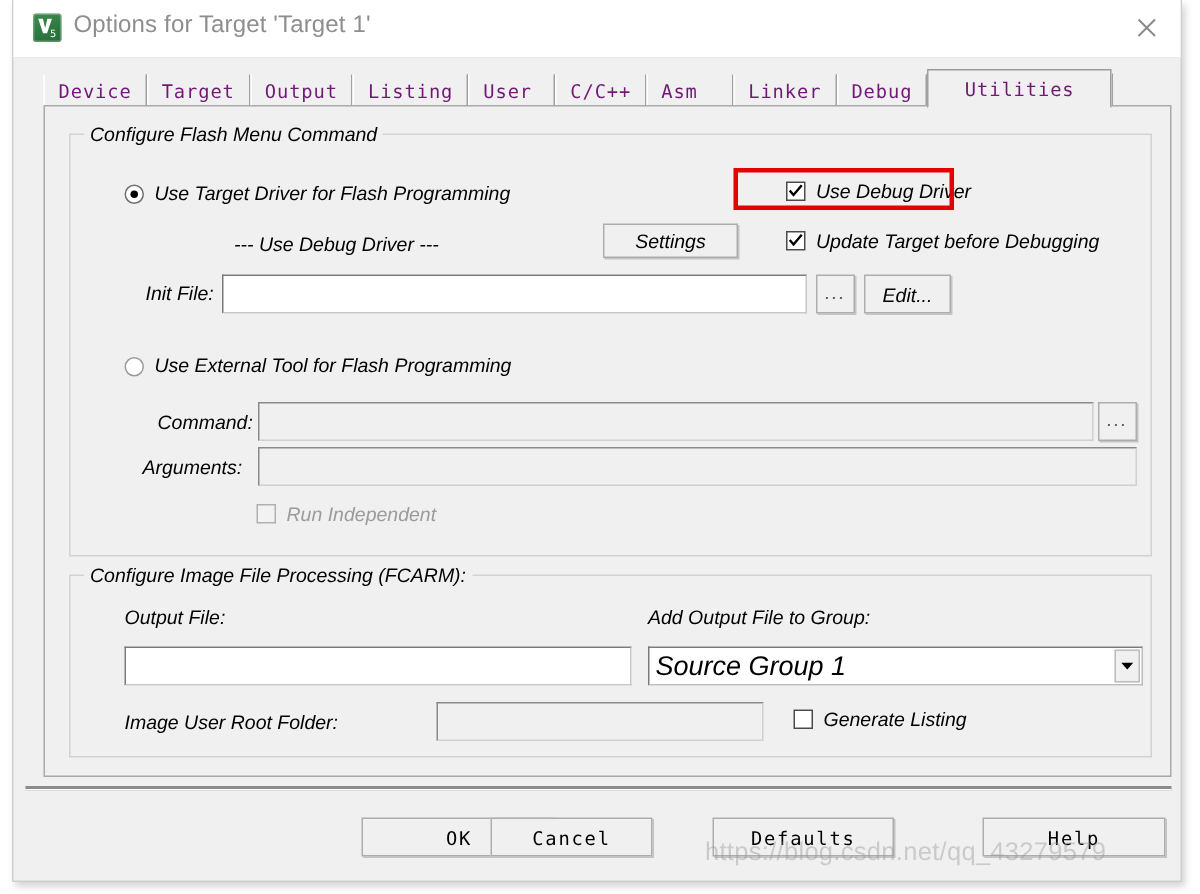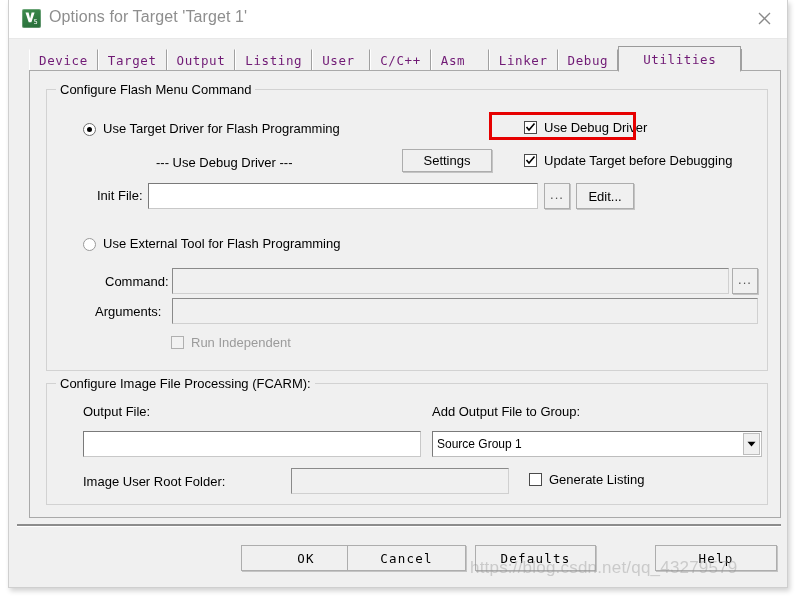--- a/index.html
+++ b/index.html
@@ -124,20 +124,21 @@
     border: 1px solid #a9a9a9;
     border-top-color: #a9a9a9;
     box-sizing: border-box;
   }
 
   
   .groupbox {
     position: absolute;
     border: 1px solid #d2d2d2;
     box-sizing: border-box;
+    font-style: italic;
   }
   .groupbox .legend {
     position: absolute;
     top: -8px;
     left: 9px;
     background: #f0f0f0;
     padding: 0 4px;
     font-size: 13px;
     color: #000000;
     white-space: nowrap;
@@ -225,21 +226,21 @@
     position: absolute;
     background: #ffffff;
     border: 1px solid #7a7a7a;
     border-right-color: #bdbdbd;
     border-bottom-color: #bdbdbd;
     box-sizing: border-box;
     display: flex;
     align-items: center;
   }
   .combo .combo-text {
-    font-size: 12px;
+    font-size: 18px;
     color: #000000;
     padding-left: 4px;
     white-space: nowrap;
   }
   .combo .combo-arrow {
     position: absolute;
     right: 1px;
     top: 1px;
     bottom: 1px;
     width: 17px;
@@ -392,20 +393,20 @@
     </div>
 
   </div>
 
   <div class="highlight-box" style="left:480px; top:112px; width:147px; height:28px;"></div>
 
   <div class="footer-sep"></div>
 
   <div class="footer">
     <div class="btn mono" style="left:204px; top:18px; width:130px; height:26px;margin-left:28px;">OK</div>
-    <div class="btn mono" style="left:338px; top:18px; width:119px; height:26px;">Cancel</div>
+    <div class="btn mono" style="left:318px; top:18px; width:108px; height:26px;">Cancel</div>
     <div class="btn mono" style="left:466px; top:18px; width:121px; height:26px;">Defaults</div>
     <div class="btn mono" style="left:646px; top:18px; width:122px; height:26px;">Help</div>
   </div>
 
 </div>
 
 <div class="watermark">https://blog.csdn.net/qq_43279579</div>
 
 </body></html>

